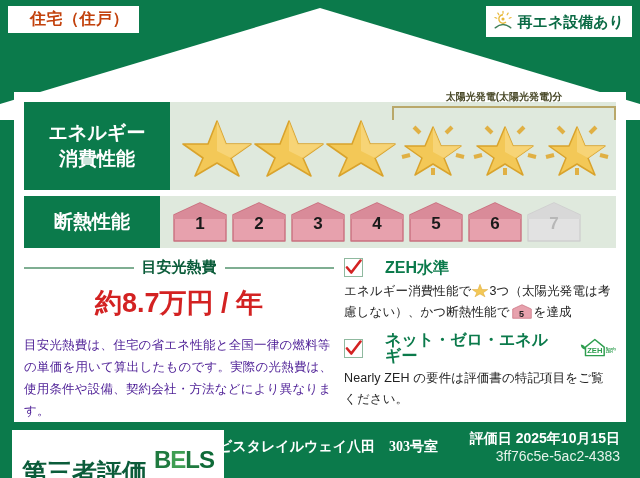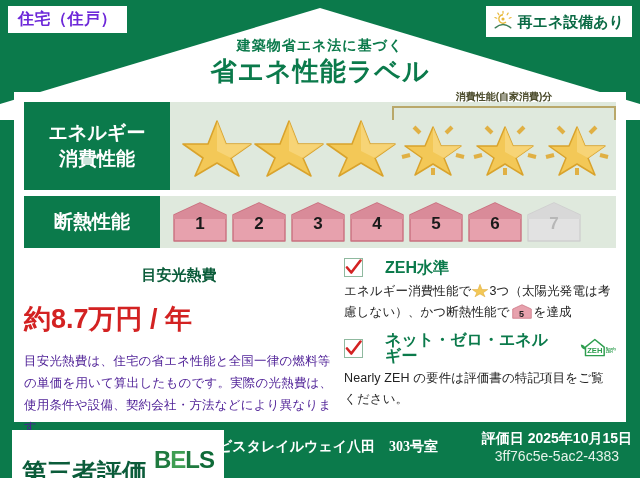--- a/index.html
+++ b/index.html
@@ -11,23 +11,23 @@
   #label-root {
     position: relative;
     width: 640px; height: 478px;
     background: #0b7a4b;
   }
 
   
   .badge-house-type {
     position: absolute; left: 8px; top: 6px;
     background: #ffffff;
-    padding: 5px 10px 6px 10px;
+    padding: 5px 10px 6px 22px;
     font-size: 16px; font-weight: bold;
-    color: #6d28d9; letter-spacing: .5px;
+    color: #c2410c; letter-spacing: .5px;
     line-height: 1;
     z-index: 6;
   }
   .badge-renewable {
     position: absolute; right: 8px; top: 6px;
     background: #ffffff;
     padding: 4px 8px 5px 6px;
     display: flex; align-items: center; gap: 4px;
     z-index: 6;
   }
@@ -123,28 +123,27 @@
     position: absolute; left: 10px; top: 164px;
     width: 592px; height: 156px;
     display: flex;
   }
   .col-left  { width: 310px; position: relative; }
   .col-right { width: 282px; position: relative; padding-left: 10px; }
 
   .cost-head {
     display: flex; align-items: center; gap: 8px;
     margin: 2px 0 0 0;
-    flex-direction: column;
   }
   .cost-head .rule { flex: 1; height: 2px; background: #7fae92; }
   .cost-head .cost-title {
     font-size: 15px; font-weight: bold; color: #0b5c3a; white-space: nowrap;
   }
   .cost-value {
-    margin-top: 8px;
+    text-align: center; margin-top: 8px;
     font-size: 27px; font-weight: bold; color: #d32222;
     letter-spacing: 0px;
   }
   .cost-note {
     margin-top: 14px; font-size: 12.5px; color: #4c1d95;
     line-height: 1.75; letter-spacing: .2px;
   }
 
   .check-line {
     display: flex; align-items: center; gap: 22px; margin-top: 2px;
@@ -189,22 +188,22 @@
   .bels-badge .bels .b3 { color: #1f7a3f; }
   .bels-badge .bels .b4 { color: #0f6b38; }
 
   .prop-name {
     position: absolute; left: 218px; top: 16px;
     font-size: 14px; font-weight: bold; color: #ffffff;
     white-space: nowrap;
     font-family: Liberation Serif, serif;
   }
   .eval-date {
-    position: absolute; right: 8px; top: 8px;
-    text-align: center;
+    position: absolute; right: 20px; top: 8px;
+    text-align: right;
   }
   .eval-date .d {
     font-size: 14px; font-weight: bold; color: #ffffff; line-height: 1.2;
     white-space: nowrap;
   }
   .eval-date .id {
     font-size: 14px; color: #e6f2ea; line-height: 1.2; margin-top: 1px;
     white-space: nowrap;
   }
 </style>
@@ -228,35 +227,31 @@
         <line x1="3.2" y1="8.2" x2="5.2" y2="9.0"></line>
         <line x1="20.8" y1="8.2" x2="18.8" y2="9.0"></line>
       </g>
       <path d="M12 5.2 a4.6 4.6 0 1 0 3.2 7.9" fill="none" stroke="#e8b93a" stroke-width="1.6"></path>
       <circle cx="12" cy="9.8" r="1.7" fill="#e8b93a"></circle>
       <path d="M3.5 19.5 q8.5 -7.5 17 0" fill="none" stroke="#3f7f5a" stroke-width="1.5" stroke-linecap="round"></path>
     </svg>
     <span class="txt">再エネ設備あり</span>
   </div>
 
-  <div class="title-block">
-    <div class="title-sub">建築物省エネ法に基づく</div>
-    <div class="title-main">省エネ性能ラベル</div>
-  </div>
 
   <div class="panel">
 
     <div class="perf-row energy">
       <div class="perf-key">
         <span>エネルギー</span>
         <span>消費性能</span>
       </div>
       <div class="perf-val">
 
-        <div class="solar-caption">消費性能(自家消費)分</div>
+        <div class="solar-caption">太陽光発電(太陽光発電)分</div>
         <div class="solar-bracket"></div>
 
         <div class="stars">
 
           <div class="star-slot">
             <svg width="70" height="66" viewBox="0 0 70 66">
               <polygon points="35,8 44,31 69,31 49,45 57,63 35,50 13,63 21,45 1,31 26,31" fill="#f3c857" stroke="#d9a32c" stroke-width="1.6" stroke-linejoin="round"></polygon>
               <polygon points="35,8 44,31 69,31 49,45 35,38" fill="#f8d77e" opacity="0.8"></polygon>
             </svg>
           </div>

